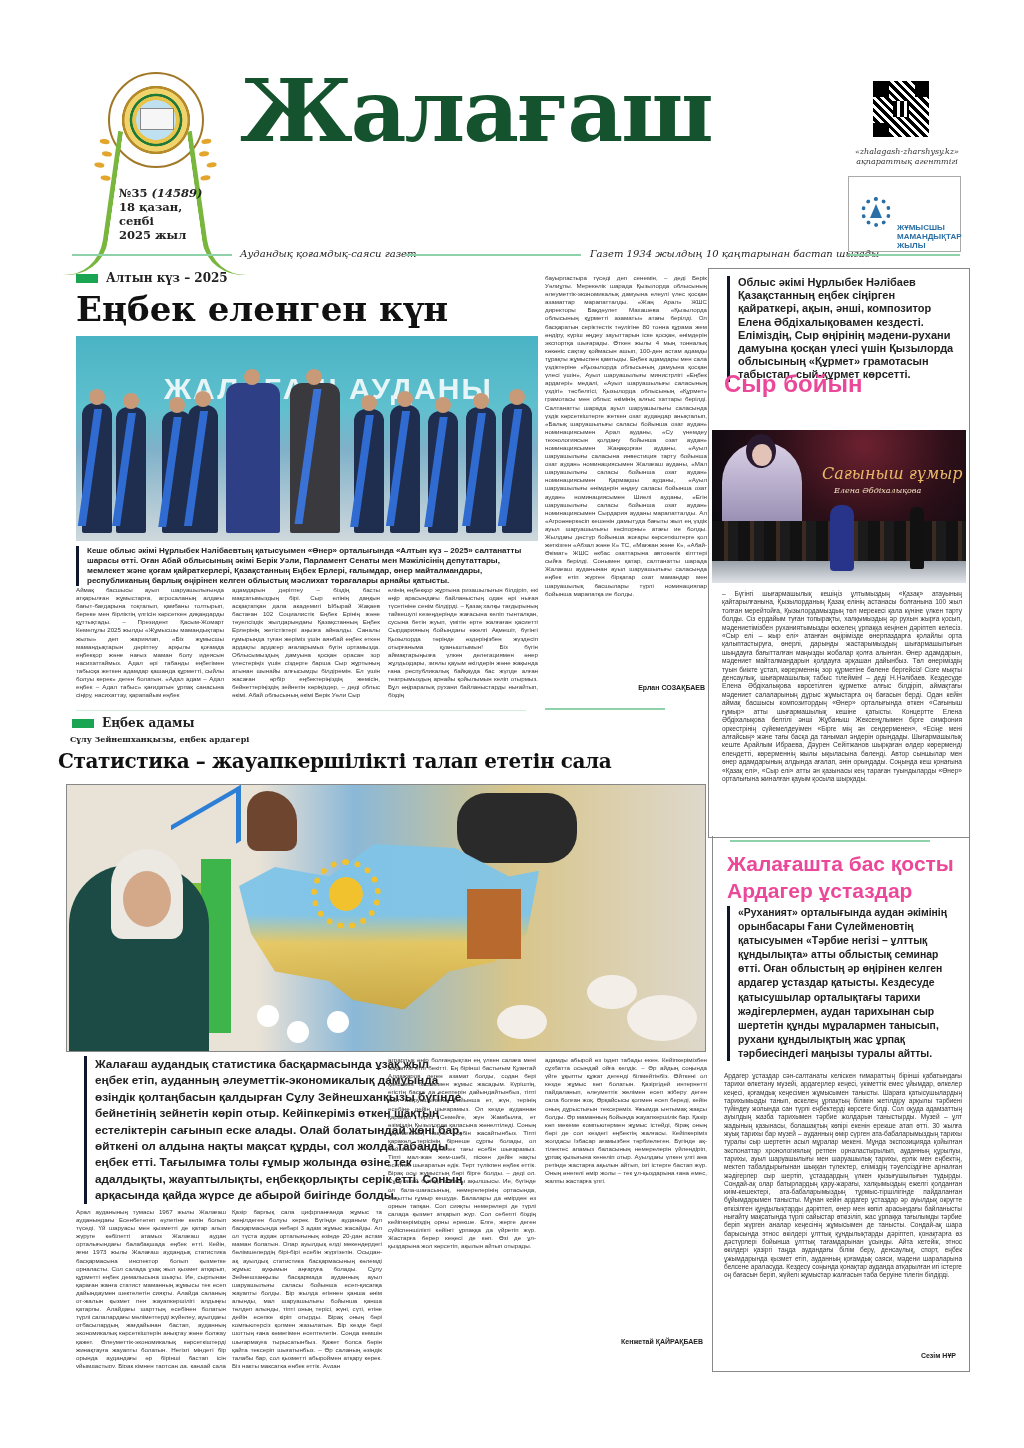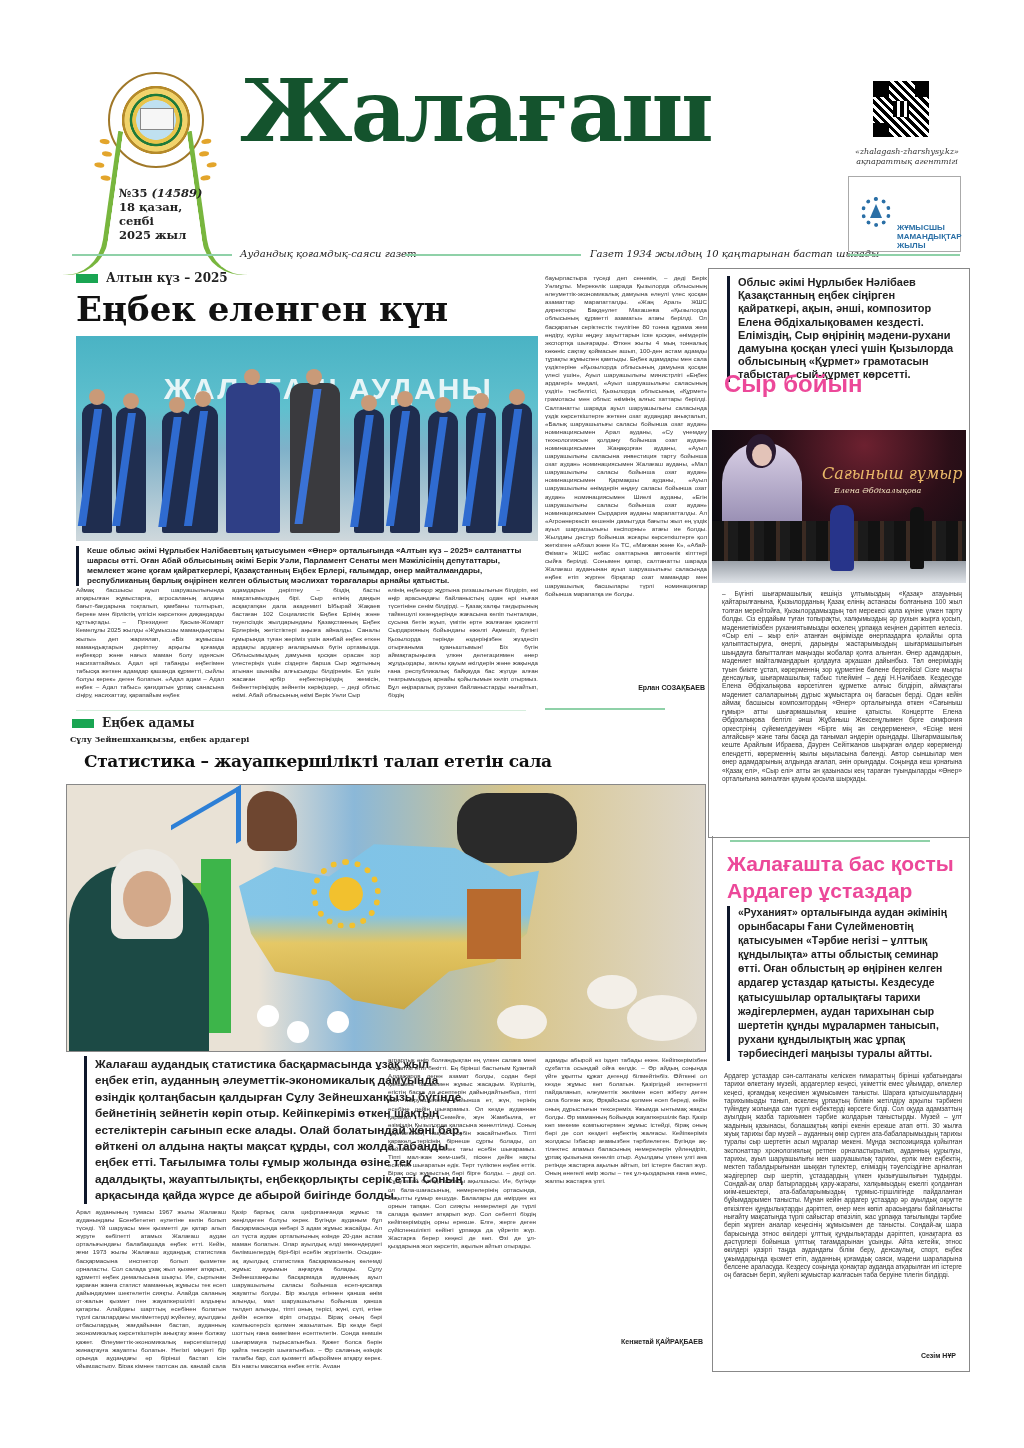--- a/index.html
+++ b/index.html
@@ -217,21 +217,21 @@
   <div class="cond"></div>
 </div>
 <div class="abs body-text" style="left:722px;top:590px;width:240px;height:232px;overflow:hidden;font-size:6.6px;line-height:8.4px;">– Бүгінгі шығармашылық кешіңіз ұлтымыздың «Қазақ» атауының қайтарылғанына, Қызылорданың Қазақ елінің астанасы болғанына 100 жыл толған мерейтойға, Қызылордамыздың төл мерекесі қала күніне үлкен тарту болды. Сіз ердайым туған топырақты, халқымыздың әр рухын жырға қосып, мәдениетімізбен руханиятымызды өскелең ұрпаққа кеңінен дәріптеп келесіз. «Сыр елі – жыр елі» атанған өңірімізде өнерпаздарға қолайлы орта қалыптастыруға, өнерлі, дарынды жастарымыздың шығармашылығын шыңдауға бағытталған маңызды жобалар қолға алынған. Өнер адамдарын, мәдениет майталмандарын қолдауға әрқашан дайынбыз. Төл өнеріміздің туын биікте ұстап, көрерменнің зор құрметіне бөлене бергейсіз! Сізге мықты денсаулық, шығармашылық табыс тілеймін! – деді Н.Нәлібаев. Кездесуде Елена Әбдіхалықова көрсетілген құрметке алғыс білдіріп, аймақтағы мәдениет салаларының дұрыс жұмыстарға оң бағасын берді. Одан кейін аймақ басшысы композитордың «Өнер» орталығында өткен «Сағыныш ғұмыр» атты шығармашылық кешіне қатысты. Концертте Елена Әбдіхалықова белгілі әнші Жұбаныш Жексенұлымен бірге симфония оркестрінің сүйемелдеуімен «Бірге мің ән сендерменен», «Есіңе мені алғайсың» және тағы басқа да танымал әндерін орындады. Шығармашылық кеште Арайлым Ибраева, Дәурен Сейітжанов шырқаған өлдер көрерменді елеңдетті, көрерменнің жылы ықыласына бөленді. Автор сыншылар мен өнер адамдарының алдында ағалап, әнін орындады. Соңында кеш қонағына «Қазақ елі», «Сыр елі» атты ән қазынасы кең тараған туындыларды «Өнер» орталығына жиналған қауым қосыла шырқады.</div>
 
 <div class="abs rule" style="left:76px;top:710px;width:450px;background:#d6eedd;height:1px;"></div>
 <div class="abs kicker" style="left:72px;top:716px;">
   <span class="sw"></span>
   <span>Еңбек адамы</span>
 </div>
 <div class="abs" style="left:70px;top:734px;font-family:'DejaVu Serif',serif;font-weight:bold;font-size:8px;color:#222;">Сұлу Зейнешханқызы, еңбек ардагері</div>
-<div class="abs headline-serif" style="left:84px;top:746px;font-size:17px;line-height:30px;letter-spacing:-0.4px;">Статистика – жауапкершілікті талап ететін сала</div>
+<div class="abs headline-serif" style="left:58px;top:746px;font-size:20px;line-height:30px;letter-spacing:-0.4px;">Статистика – жауапкершілікті талап ететін сала</div>
 
 <div class="abs photo3">
   <div class="horse"></div>
   <div class="cow"></div>
   <div class="map"></div>
   <div class="sun"></div>
   <div class="truck"></div>
   <div class="sheep" style="left:520px;top:190px;"></div>
   <div class="sheep" style="left:560px;top:210px;width:70px;height:46px;"></div>
   <div class="sheep" style="left:430px;top:220px;"></div>

